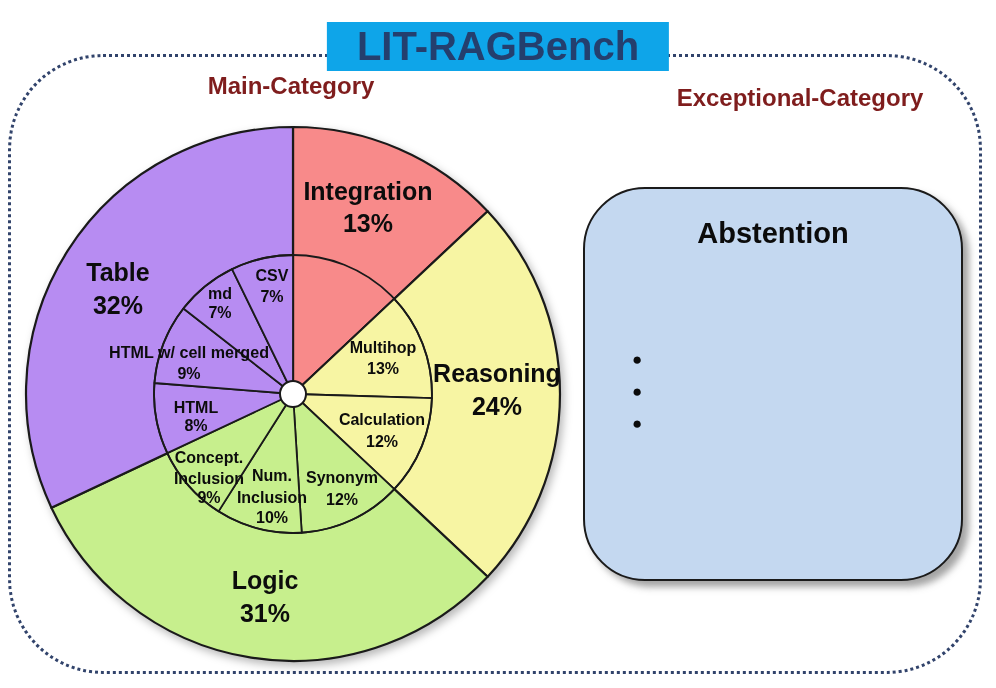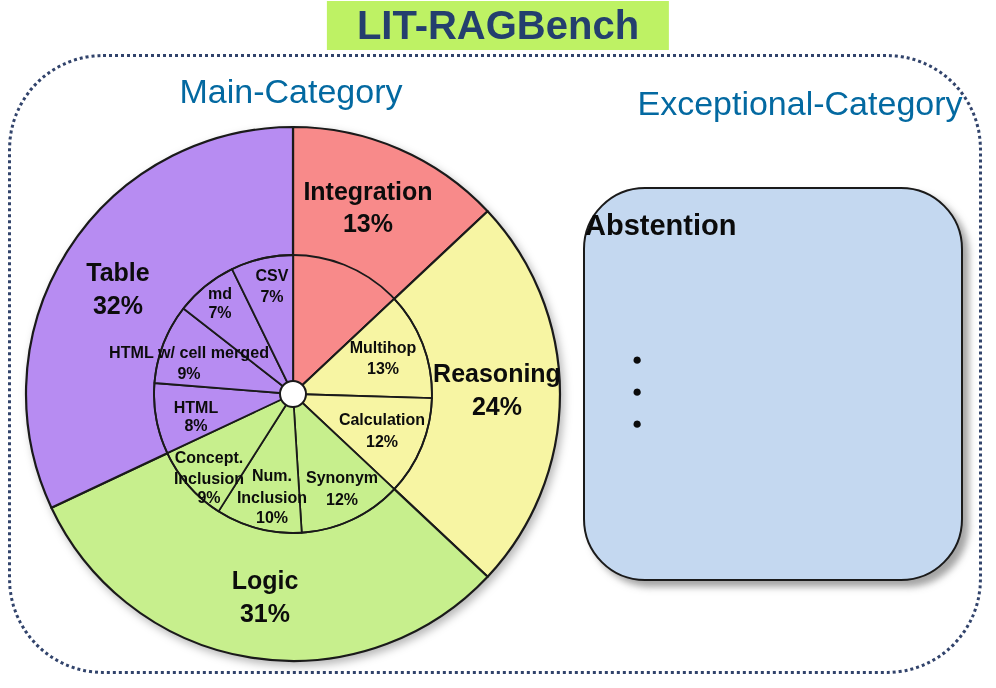--- a/index.html
+++ b/index.html
@@ -6,42 +6,42 @@
   body{
     width:996px;height:688px;position:relative;overflow:hidden;
     font-family:"Liberation Sans","DejaVu Sans",sans-serif;
     -webkit-font-smoothing:antialiased;
   }
   .dotted-border{
     position:absolute;left:8px;top:54px;width:974px;height:620px;
     border:3px dotted #31436B;border-radius:95px;box-sizing:border-box;
   }
   .title-box{
-    position:absolute;top:1px;left:50%;transform:translateX(-50%);
-    background:#bef264;padding:2px 30px;
+    position:absolute;top:22px;left:50%;transform:translateX(-50%);
+    background:#0ea5e9;padding:2px 30px;
     font-size:40px;font-weight:bold;color:#243F6E;letter-spacing:0px;
     white-space:nowrap;z-index:3;
   }
   .section-heading{
     position:absolute;transform:translateX(-50%);
-    font-size:34px;font-weight:normal;color:#0369a1;white-space:nowrap;z-index:2;
+    font-size:24px;font-weight:bold;color:#7f1d1d;white-space:nowrap;z-index:2;
   }
   #main-heading{left:291px;top:72px;}
   #exc-heading{left:800px;top:84px;}
   #pie-svg{position:absolute;left:0;top:0;z-index:1;
     filter:drop-shadow(3px 4px 4px rgba(0,0,0,0.28));}
   #pie-svg text{font-family:"Liberation Sans","DejaVu Sans",sans-serif;
     font-weight:bold;fill:#0c0c0c;text-anchor:middle;}
   .abstention-box{
     position:absolute;left:583px;top:187px;width:380px;height:394px;
     background:#C4D8F0;border:2px solid #1a1a1a;border-radius:62px;
     box-sizing:border-box;box-shadow:6px 6px 7px rgba(90,90,90,0.55);z-index:2;
   }
   .abstention-title{
-    margin-top:20px;text-align:left;font-size:29px;font-weight:bold;color:#0b0b0b;
+    margin-top:28px;text-align:center;font-size:29px;font-weight:bold;color:#0b0b0b;
   }
   .abstention-list{
     list-style:none;margin:0;padding:0;position:absolute;left:47px;top:154px;
   }
   .abstention-list li{
     display:flex;align-items:center;height:32px;
     font-size:21px;font-weight:bold;color:#0b0b0b;white-space:nowrap;
   }
   .bullet-glyph{font-size:17px;margin-right:10px;line-height:1;}
 </style>

